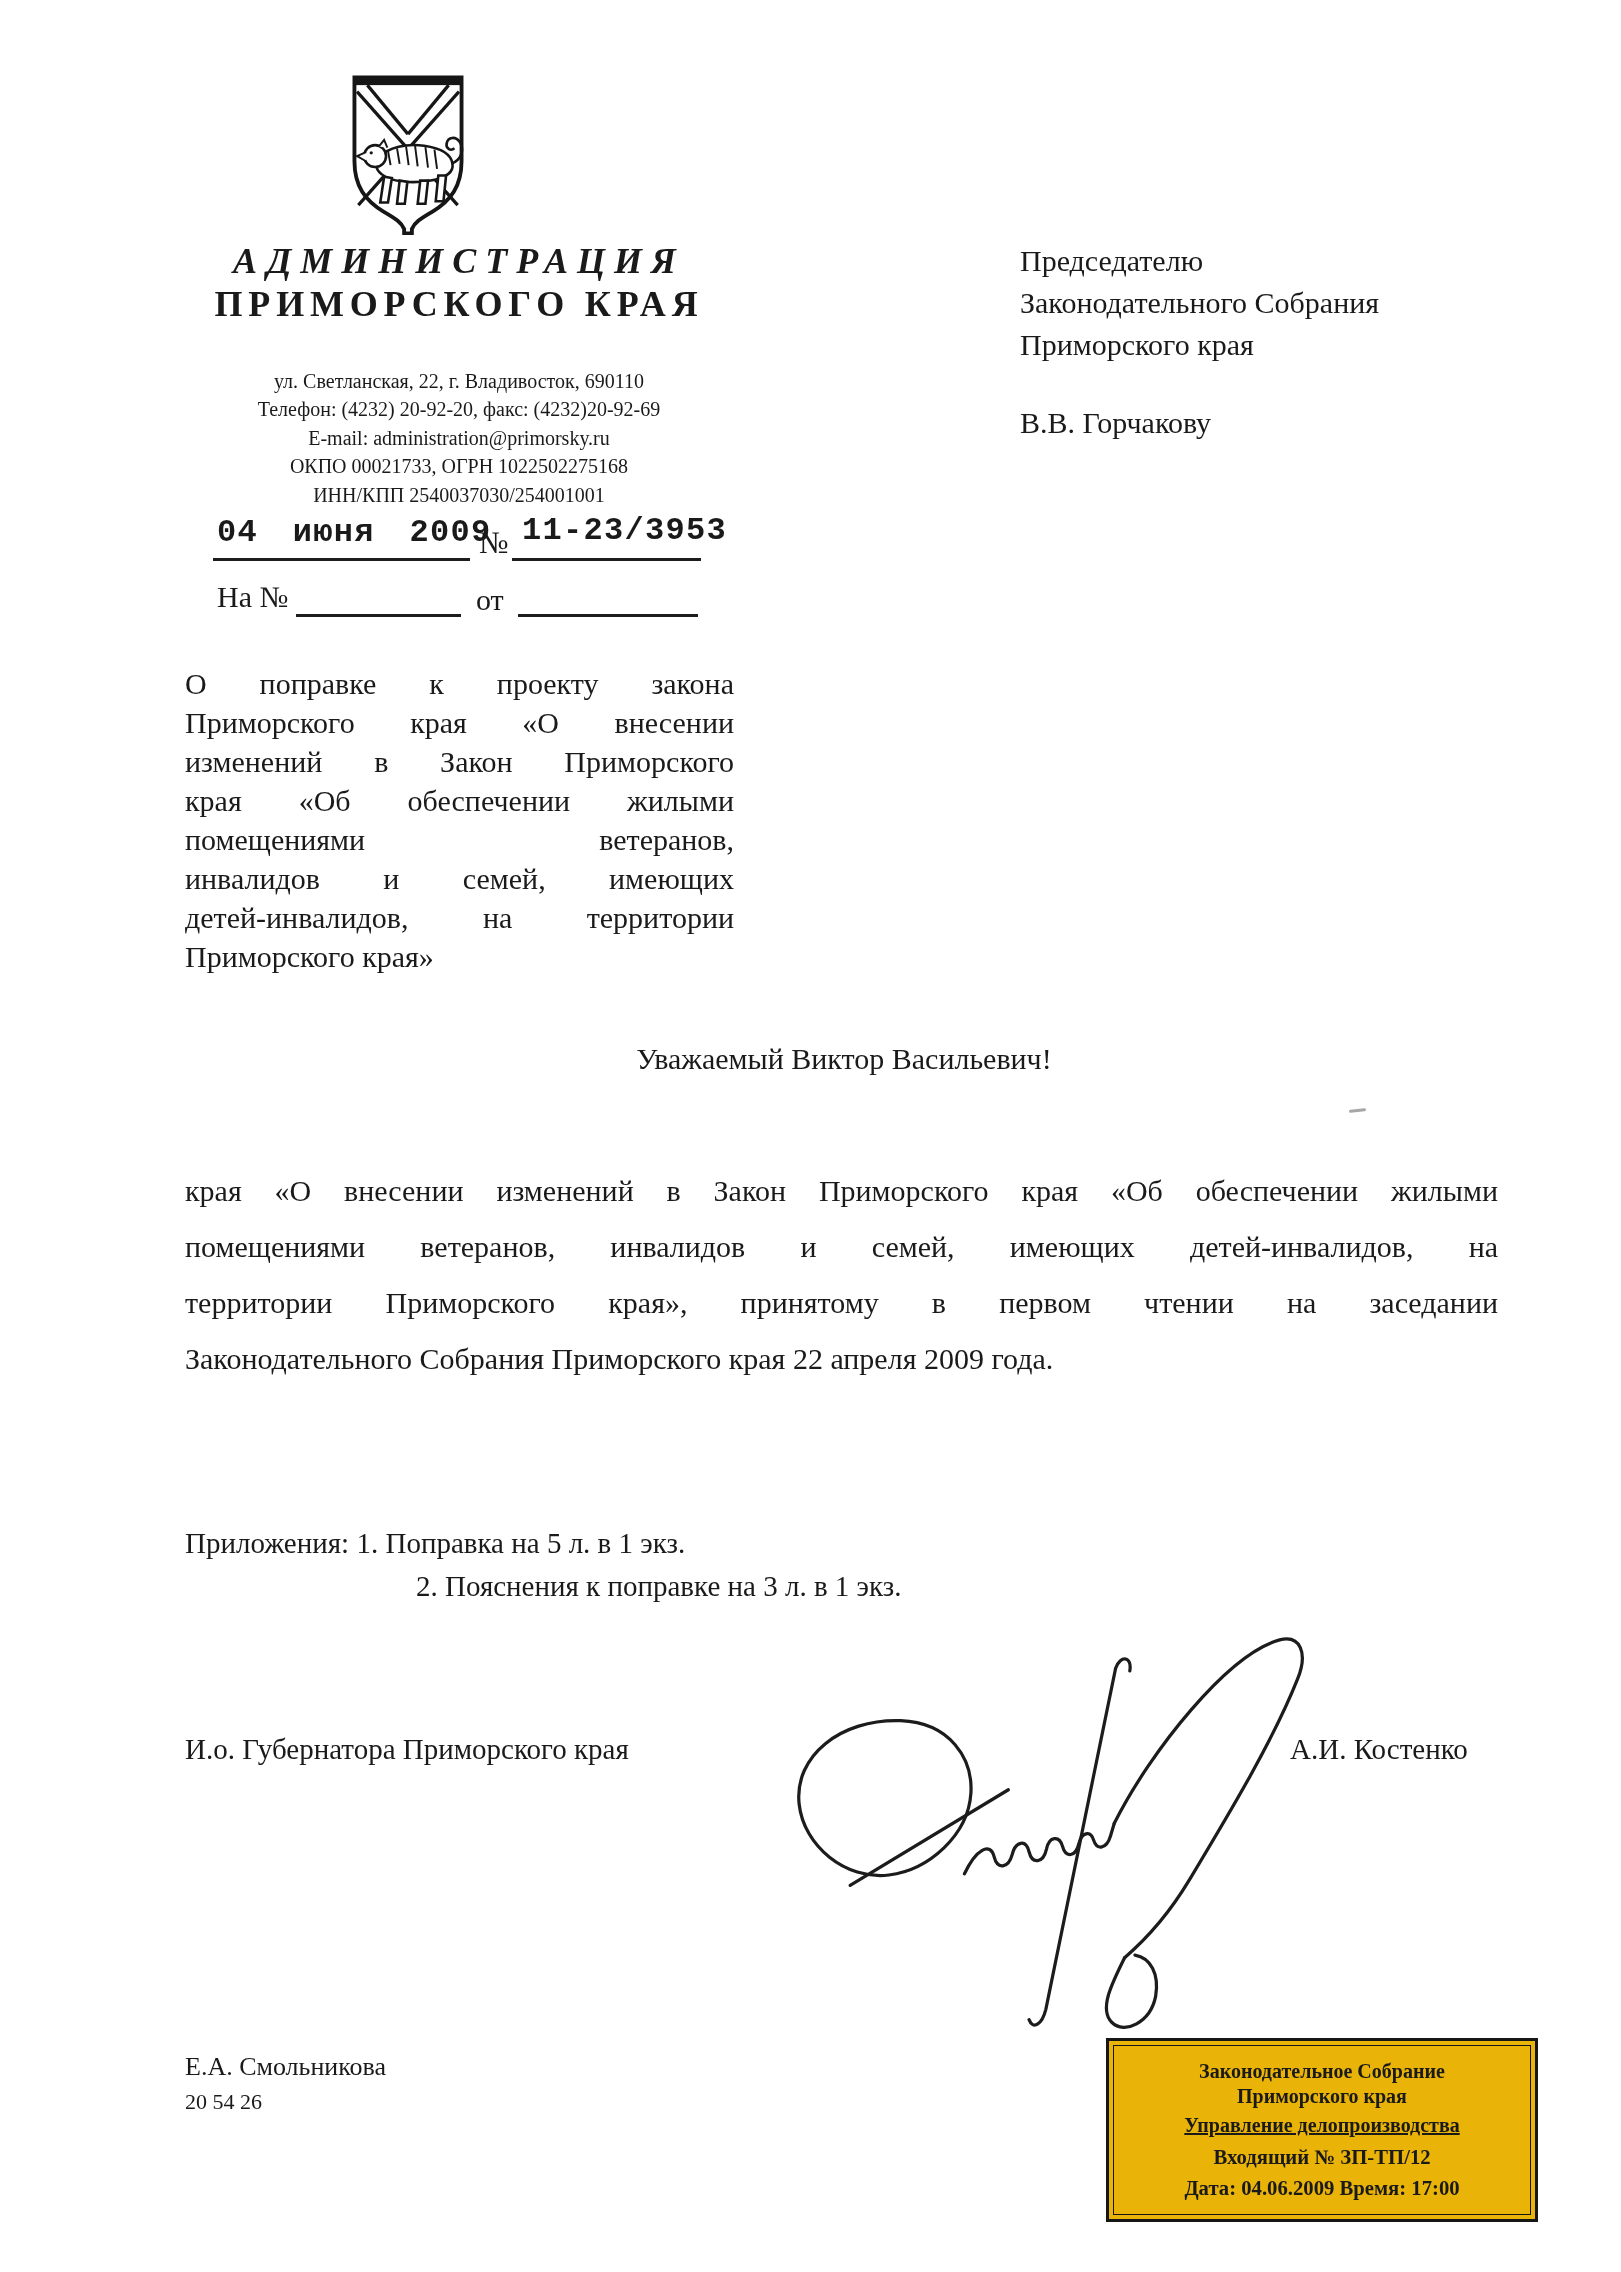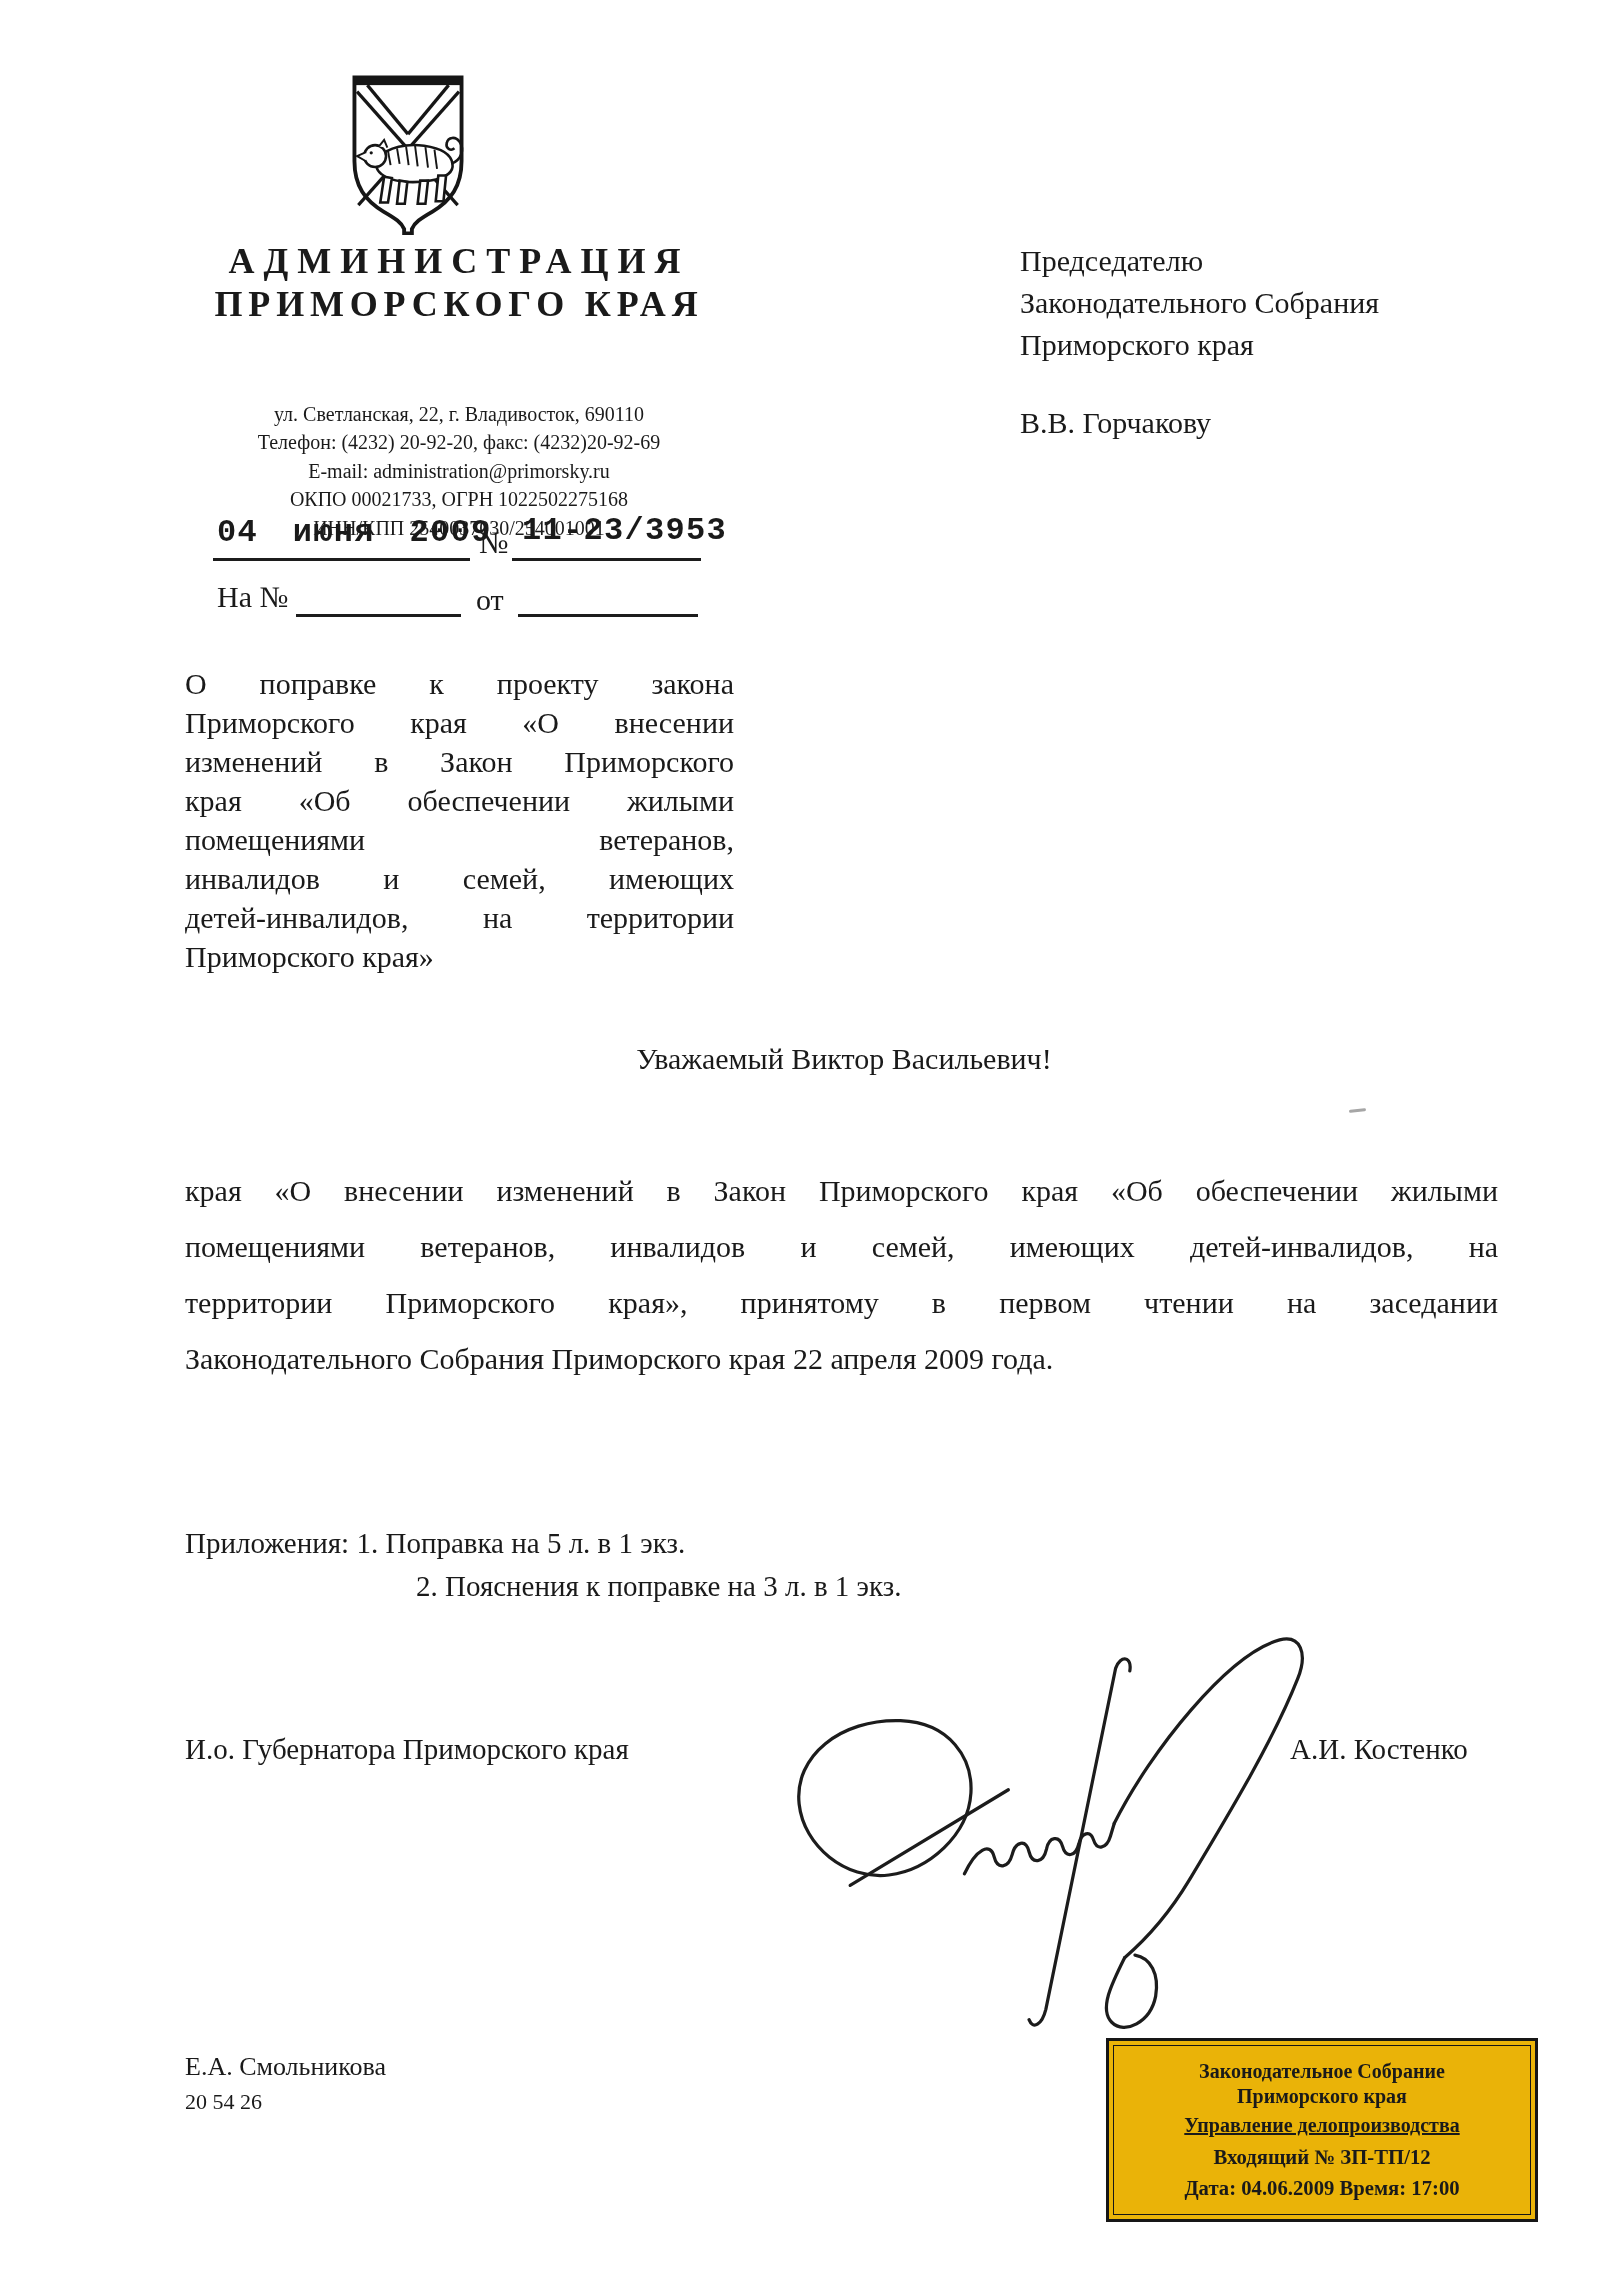--- a/index.html
+++ b/index.html
@@ -12,25 +12,25 @@
     font-family: "Liberation Serif", "DejaVu Serif", serif;
     overflow: hidden;
   }
   .abs { position: absolute; }
 
   
   .emblem { left: 348px; top: 72px; width: 120px; height: 163px; }
 
   
   .org-block { left: 168px; top: 240px; width: 582px; text-align: center; }
-  .org-line1 { font-size: 36px; font-weight: bold; letter-spacing: 9px; line-height: 43px; white-space: nowrap; }
+  .org-line1 { font-size: 36px; font-weight: bold; letter-spacing: 9px; line-height: 43px; white-space: nowrap; font-style: italic; }
   .org-line2 { font-size: 36px; font-weight: bold; letter-spacing: 5.8px;  line-height: 43px; white-space: nowrap; }
 
   .addr-block { left: 168px; top: 367px; width: 582px; text-align: center;
-                font-size: 20px; line-height: 28.4px; margin-top: 33px; }
+                font-size: 20px; line-height: 28.4px; }
 
   
   .ref-date { left: 217px; top: 514px; font-family: "Liberation Mono", "DejaVu Sans Mono", monospace;
               font-weight: bold; font-size: 32px; word-spacing: 14.2px; letter-spacing: 1.3px; white-space: nowrap; }
   .ref-no-sign { left: 479px; top: 525px; font-size: 31px; }
   .ref-number { left: 522px; top: 512px; font-family: "Liberation Mono", "DejaVu Sans Mono", monospace;
                 font-weight: bold; font-size: 32px; letter-spacing: 1.3px; white-space: nowrap; }
   .rule { background: #1c1c1c; height: 2.6px; }
   .rule-1 { left: 213px; top: 558px; width: 257px; }
   .rule-2 { left: 512px; top: 558px; width: 189px; }

